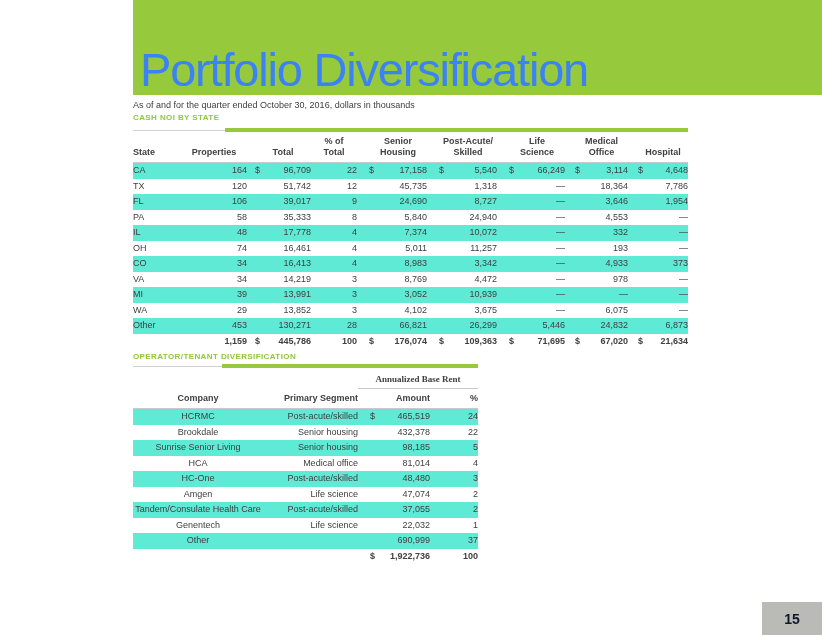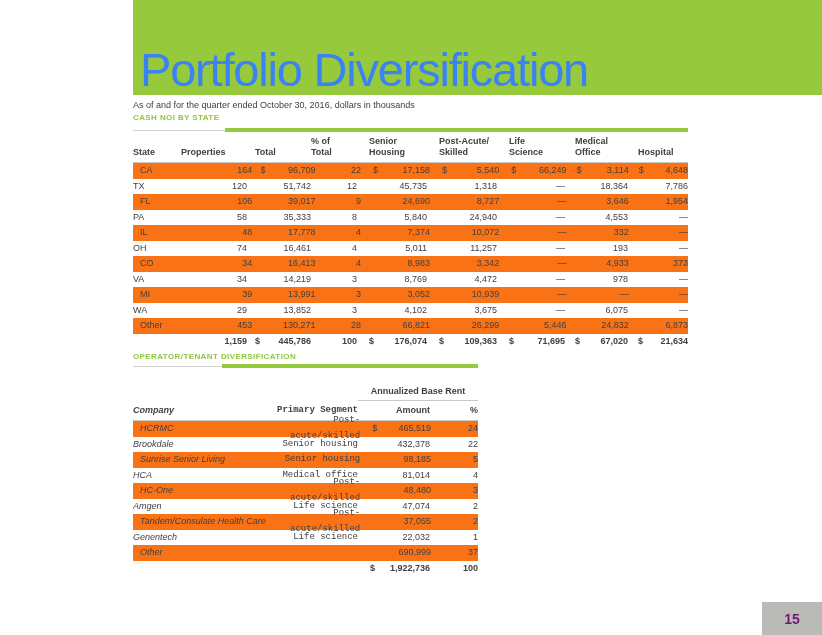--- a/index.html
+++ b/index.html
@@ -27,51 +27,51 @@
   .topbar{position:relative;height:4px;margin-bottom:0;}
   .topbar .gray-seg{position:absolute;left:0;top:2px;height:1px;background:#D2D3D1;}
   .topbar .green-seg{position:absolute;top:0;bottom:0;right:0;background:#97C93D;}
   #noi-table .gray-seg{width:92px;}
   #noi-table .green-seg{left:92px;}
   #op-table .gray-seg{width:89px;}
   #op-table .green-seg{left:89px;}
   .thead{display:flex;align-items:flex-end;font-weight:bold;
          padding:4px 0 4px 0;border-bottom:1px solid #C9C9C7;line-height:11px;}
   .trow{display:flex;align-items:center;height:15.5px;line-height:15.5px;}
-  .trow.shade{background:#f97316;padding-left:7px;}
+  .trow.shade{background:#5eead4;}
   .trow.total{font-weight:bold;}
   .cell{display:block;}
   .num{display:flex;}
   .num .v{margin-left:auto;}
   .right{text-align:right;}
-  .hcell div{text-align:left;}
+  .hcell div{text-align:center;}
   .hcell.left div{text-align:left;}
   
   .c0{width:48px;text-align:left;}
   .c1{width:66px;}
   .c2{width:64px;padding-left:8px;box-sizing:border-box;}
   .c3{width:46px;}
   .c4{width:70px;padding-left:12px;box-sizing:border-box;}
   .c5{width:70px;padding-left:12px;box-sizing:border-box;}
   .c6{width:68px;padding-left:12px;box-sizing:border-box;}
   .c7{width:63px;padding-left:10px;box-sizing:border-box;}
   .c8{width:60px;padding-left:10px;box-sizing:border-box;}
   
-  .o0{width:130px;text-align:left;font-style:italic;}
-  .o1{width:95px;font-family:Liberation Mono, monospace;}
+  .o0{width:130px;text-align:center;}
+  .o1{width:95px;}
   .o2{width:72px;padding-left:12px;box-sizing:border-box;}
   .o3{width:48px;}
-  .group-row{display:flex;padding-top:15px;}
+  .group-row{display:flex;padding-top:3px;font-family:Liberation Serif, serif;}
   .group-spacer{width:225px;}
   .group-cell{width:120px;text-align:center;font-weight:bold;
               padding:3px 0 4px 0;border-bottom:1px solid #C9C9C7;}
   
   .page-box{
     position:absolute;right:0;bottom:0;width:60px;height:33px;background:#BABBB7;
-    color:#701a75;font-weight:bold;font-size:14px;
+    color:#0f172a;font-weight:bold;font-size:14px;
     display:flex;align-items:center;justify-content:center;
   }
 </style>
 </head>
 <body>
 
 <div class="green-block"></div>
 <div class="title">Portfolio Diversification</div>
 <div class="subtitle">As of and for the quarter ended October 30, 2016, dollars in thousands</div>
 

